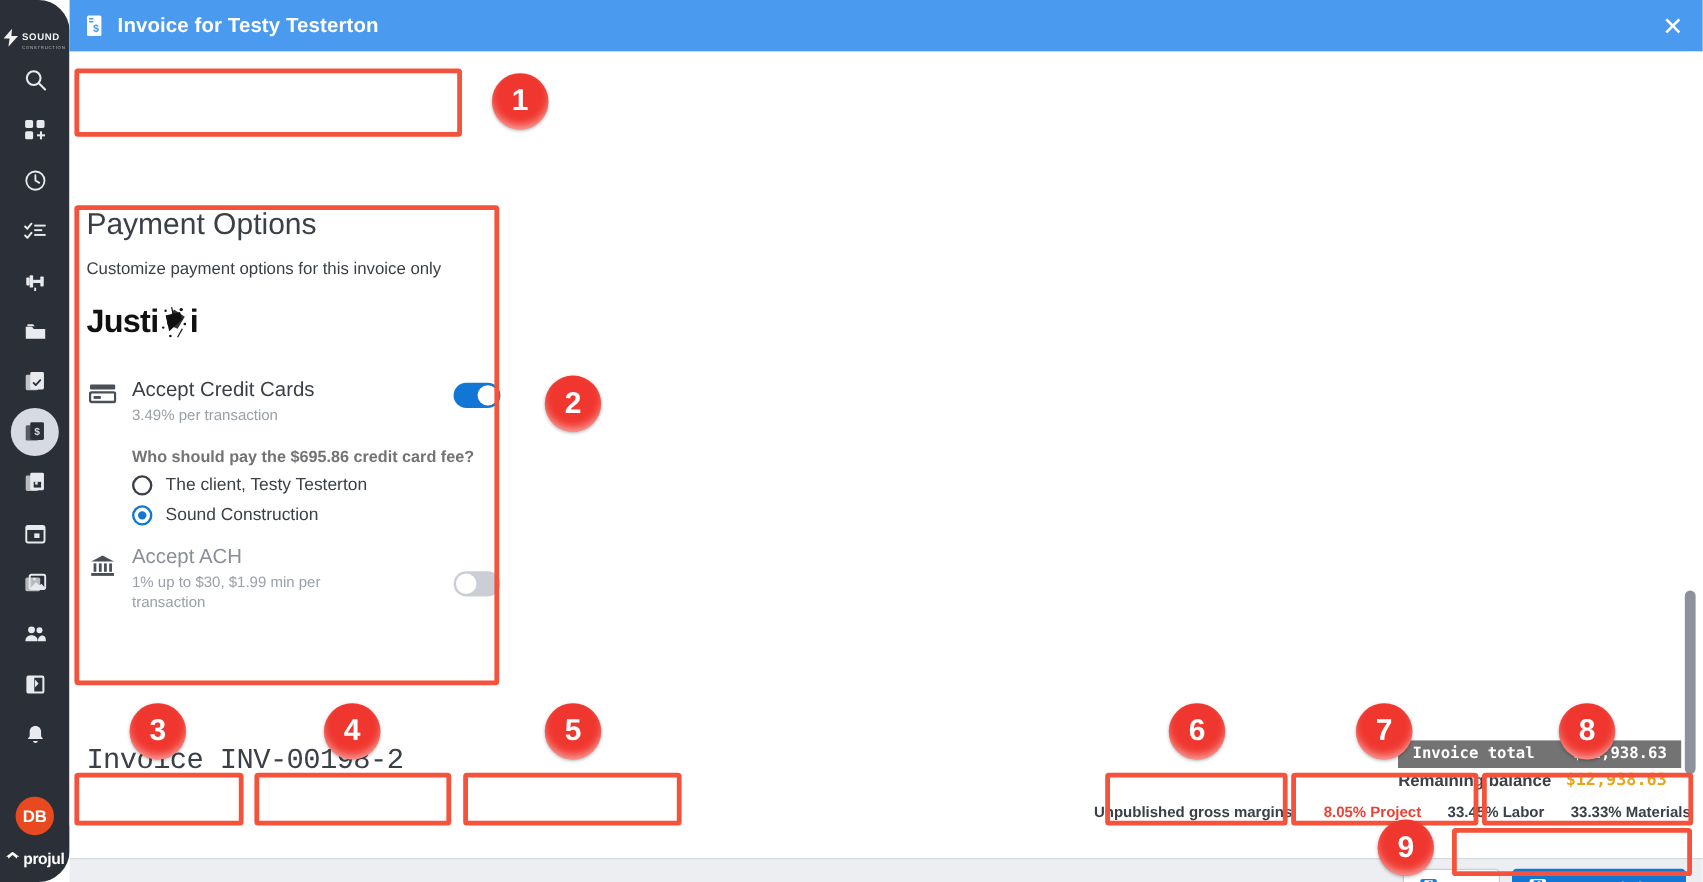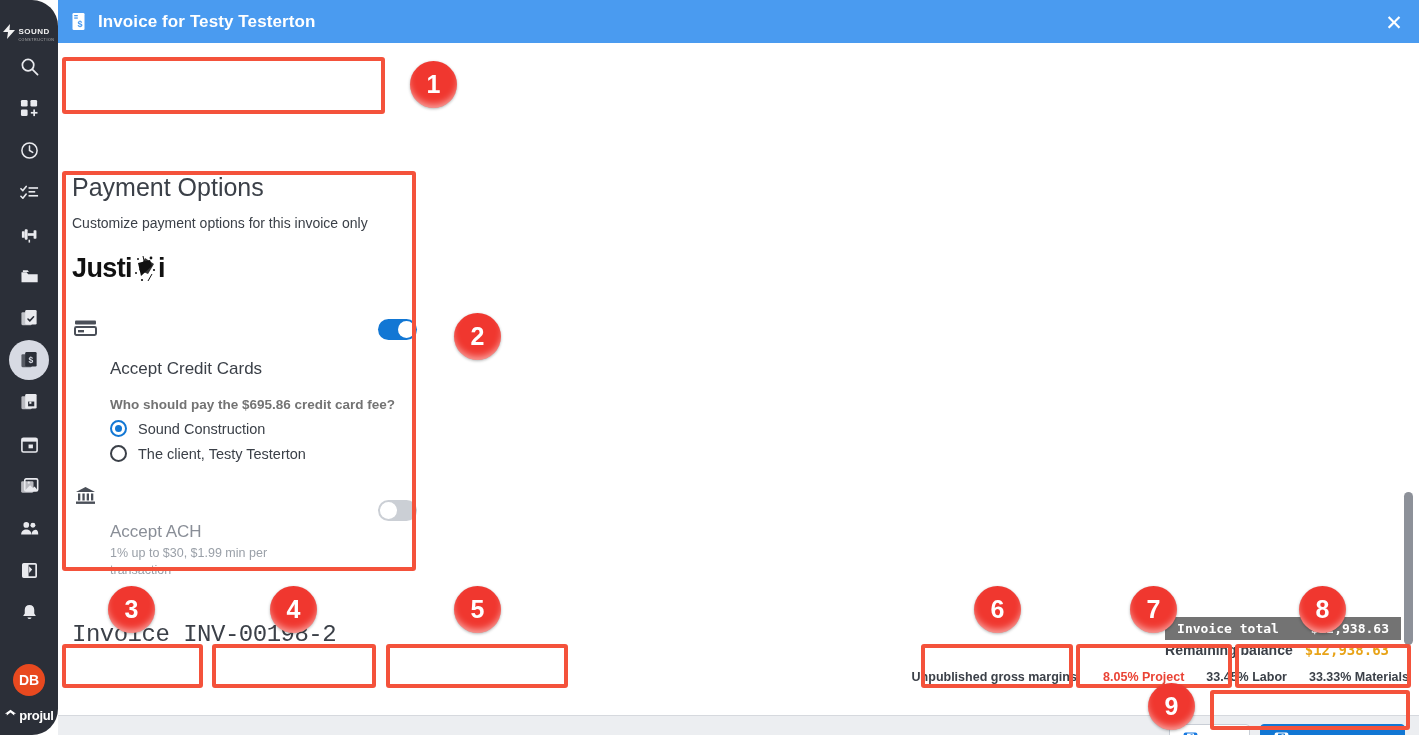--- a/index.html
+++ b/index.html
@@ -69,21 +69,21 @@
   
   #payopts { position:absolute; left:14px; top:130px; width:345px; }
   #payopts h2 { font-size:25px; color:#3b4048; font-weight:normal; margin-bottom:13px; }
   #payopts .sub { font-size:14px; color:#3b4048; margin-bottom:21px; }
   #justifi-logo { height:33px; display:flex; align-items:center; margin-bottom:30px; }
   .justifi-word { font-size:27px; font-weight:bold; color:#111; letter-spacing:-.6px; font-family:"Liberation Sans", sans-serif; }
 
   .pay-row { display:flex; align-items:flex-start; gap:12px; }
   .pay-row .picon { width:26px; flex:0 0 26px; display:flex; justify-content:center; padding-top:4px; color:#4a4f58; }
   .pay-row .pmid { flex:1 1 auto; }
-  .pay-row .ptitle { font-size:17px; color:#3b4048;margin-top:44px; }
+  .pay-row .ptitle { font-size:17px; color:#3b4048; }
   .pay-row .ptitle.dim { color:#898e97; }
   .pay-row .pdesc { font-size:12.5px; color:#9aa0a8; margin-top:3px; line-height:1.35; }
 
   .toggle { width:39px; height:21px; border-radius:11px; position:relative; flex:0 0 39px; margin-top:4px; cursor:pointer; }
   .toggle.on { background:#1277d4; }
   .toggle.off { background:#cbcfd5; }
   .toggle .knob { position:absolute; top:2px; width:17px; height:17px; border-radius:50%; background:#fff; }
   .toggle.on .knob { right:2px; }
   .toggle.off .knob { left:2px; }
 
@@ -321,35 +321,36 @@
         <div class="pay-row">
           <span class="picon">
             <svg width="23" height="18" viewBox="0 0 23 18">
                 <rect x="1" y="1.5" width="21" height="4" rx="1" fill="currentColor"></rect>
                 <rect x="1" y="8" width="21" height="8" rx="1.4" fill="none" stroke="currentColor" stroke-width="2"></rect>
                 <rect x="4" y="11" width="6" height="2.4" fill="currentColor"></rect>
               </svg>
           </span>
           <span class="pmid">
             <div class="ptitle">Accept Credit Cards</div>
+            <div class="pdesc">3.49% per transaction</div>
           </span>
           <span class="toggle on">
               <span class="knob"></span>
             </span>
         </div>
 
         <div id="fee-question">Who should pay the $695.86 credit card fee?</div>
 
         <div class="radio-row">
+          <span class="radio"></span>
+          <span class="rlabel">The client, Testy Testerton</span>
+        </div>
+        <div class="radio-row">
           <span class="radio sel"></span>
           <span class="rlabel">Sound Construction</span>
-        </div>
-        <div class="radio-row">
-          <span class="radio"></span>
-          <span class="rlabel">The client, Testy Testerton</span>
         </div>
 
         <div class="pay-row" id="ach-row">
           <span class="picon" style="padding-top:8px;">
             <svg width="21" height="19" viewBox="0 0 21 19">
                 <path d="M10.5 1 L20 6 H1 Z" fill="currentColor"></path>
                 <rect x="3" y="7.5" width="2.3" height="7" fill="currentColor"></rect>
                 <rect x="7.4" y="7.5" width="2.3" height="7" fill="currentColor"></rect>
                 <rect x="11.7" y="7.5" width="2.3" height="7" fill="currentColor"></rect>
                 <rect x="16" y="7.5" width="2.3" height="7" fill="currentColor"></rect>

